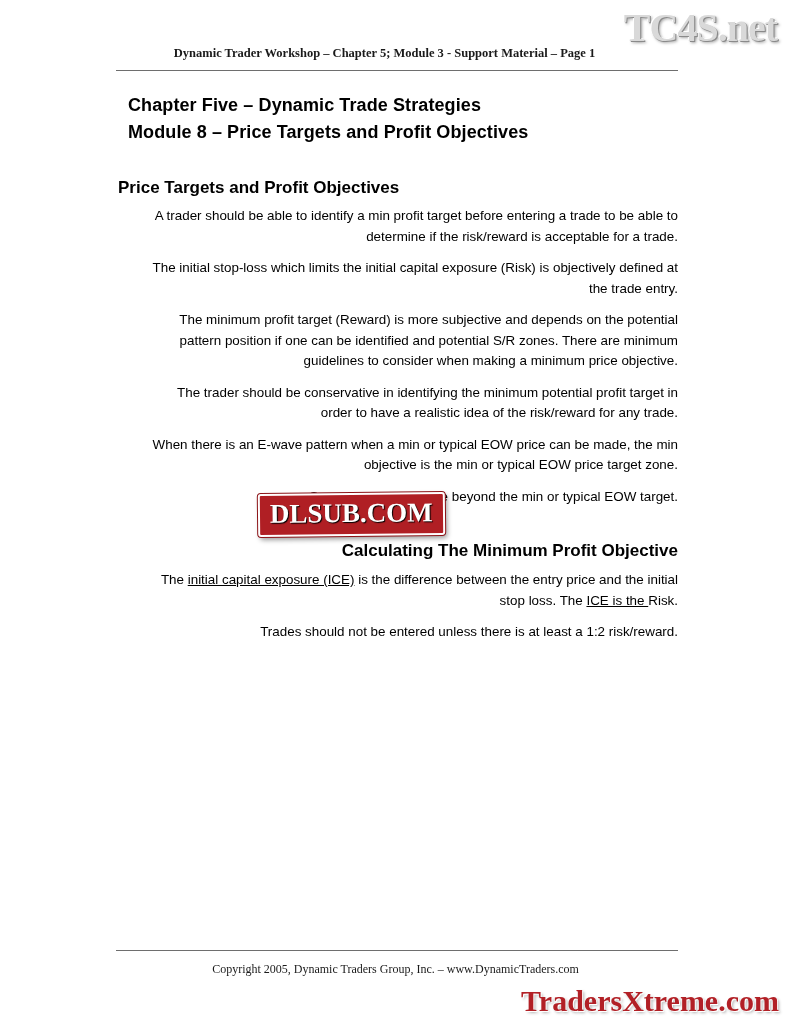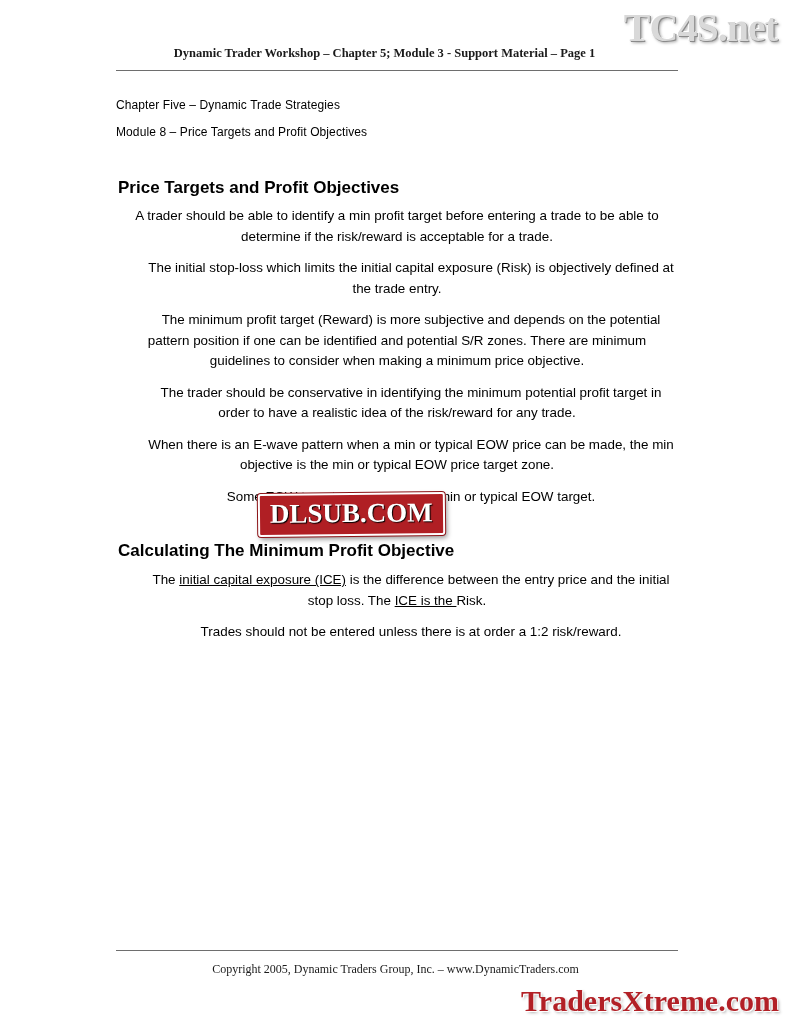--- a/index.html
+++ b/index.html
@@ -103,44 +103,45 @@
 
   
   .content {
     position: absolute;
     left: 116px;
     top: 92px;
     width: 562px;
   }
 
   .title-line {
-    font-size: 12px;
-    font-weight: normal;
+    font-size: 18px;
+    font-weight: bold;
     line-height: 27px;
-    margin-left: 0;
+    margin-left: 12px;
     letter-spacing: 0.1px;
   }
 
   .section-head {
     font-size: 17px;
     font-weight: bold;
     margin-top: 32px;
     margin-bottom: 8px;
     margin-left: 2px;
   }
   .section-head.second {
     margin-top: 34px;
     margin-bottom: 9px;
+    text-align: right;
   }
 
   p.para {
     font-size: 13.4px;
     line-height: 20.5px;
     margin: 0 0 11px 0;
-    text-align: center;
+    text-align: right;
   }
   p.para.indent { text-indent: 28px; }
   p.para.flush { text-indent: 0; }
 
   .u { text-decoration: underline; }
 </style>
 </head>
 <body>
 
 <div class="page">
@@ -163,21 +164,21 @@
     <p class="para indent">The trader should be conservative in identifying the minimum potential profit target in order to have a realistic idea of the risk/reward for any trade.</p>
     <p class="para indent">When there is an E-wave pattern when a min or typical EOW price can be made, the min objective is the min or typical EOW price target zone.</p>
     <p class="para indent">Some EOW targets are beyond the min or typical EOW target.</p>
 
     <div class="section-head second">Calculating The Minimum Profit Objective</div>
 
 
 
     <p class="para indent">The <span class="u">initial capital exposure (ICE)</span> is the difference between the entry price and the initial stop loss. The <span class="u">ICE is the </span>Risk.</p>
 
-    <p class="para indent">Trades should not be entered unless there is at order a 1:2 risk/reward.</p>
+    <p class="para indent">Trades should not be entered unless there is at least a 1:2 risk/reward.</p>
   </div>
 
   <div class="wm-dlsub">DLSUB.COM</div>
 
   <div class="rule rule-bottom"></div>
   <div class="footer-text">Copyright 2005, Dynamic Traders Group, Inc. – www.DynamicTraders.com</div>
 
   <div class="wm-traders">TradersXtreme.com</div>
 
 </div>

